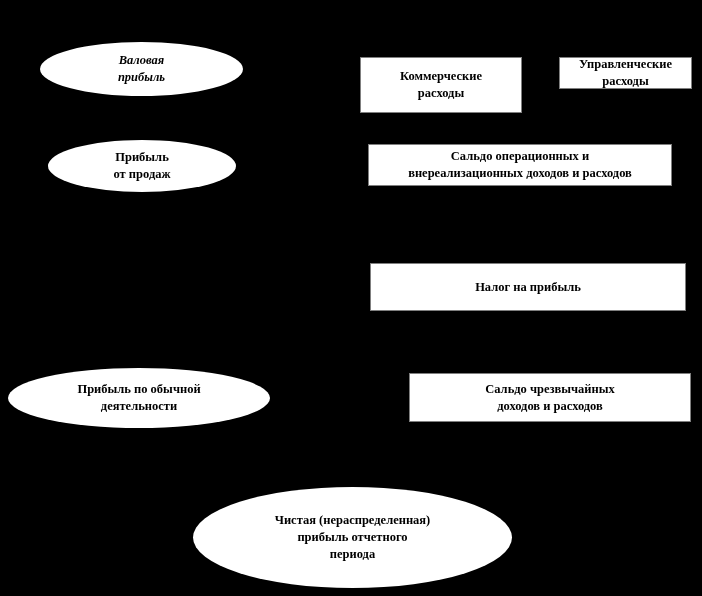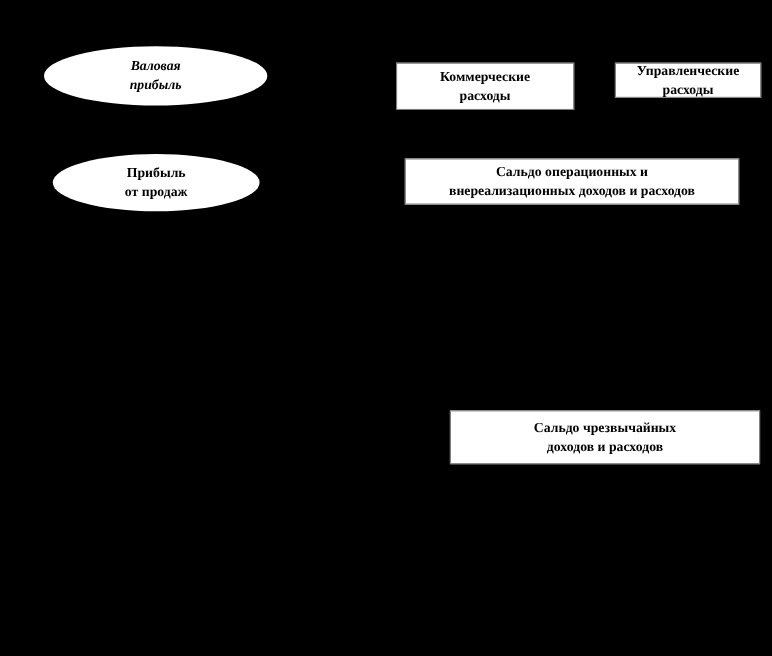--- a/index.html
+++ b/index.html
@@ -31,21 +31,21 @@
   }
   .ellipse {
     border-radius: 50%;
   }
   .rect {
     border: 1px solid #7f7f7f;
   }
 
   
   .n-gross      { left: 40px;  top: 42px;  width: 203px; height: 54px; font-style: italic; }
-  .n-commercial { left: 360px; top: 57px;  width: 162px; height: 43px; }
+  .n-commercial { left: 360px; top: 57px;  width: 162px; height: 56px; }
   .n-admin      { left: 559px; top: 57px;  width: 133px; height: 32px; }
   .n-sales      { left: 48px;  top: 140px; width: 188px; height: 52px; }
   .n-operating  { left: 368px; top: 144px; width: 304px; height: 42px; text-align: center; }
   .n-pretax     { left: 33px;  top: 248px; width: 204px; height: 58px; }
   .n-tax        { left: 370px; top: 263px; width: 316px; height: 48px; }
   .n-ordinary   { left: 8px;   top: 368px; width: 262px; height: 60px; }
   .n-extra      { left: 368px; top: 373px; width: 282px; height: 49px; margin-left: 41px; }
   .n-net        { left: 193px; top: 487px; width: 319px; height: 101px; }
 </style>
 </head>
@@ -62,19 +62,25 @@
   <div class="node rect n-admin">Управленческие
 расходы</div>
 
   <div class="node ellipse n-sales">Прибыль
 от продаж</div>
 
   <div class="node rect n-operating">Сальдо операционных и
 внереализационных доходов и расходов</div>
 
 
+  <div class="node rect n-tax">Налог на прибыль</div>
 
+  <div class="node ellipse n-ordinary">Прибыль по обычной
+деятельности</div>
 
   <div class="node rect n-extra">Сальдо чрезвычайных
 доходов и расходов</div>
 
+  <div class="node ellipse n-net">Чистая (нераспределенная)
+прибыль отчетного
+периода</div>
 
 </div>
 
 </body></html>

